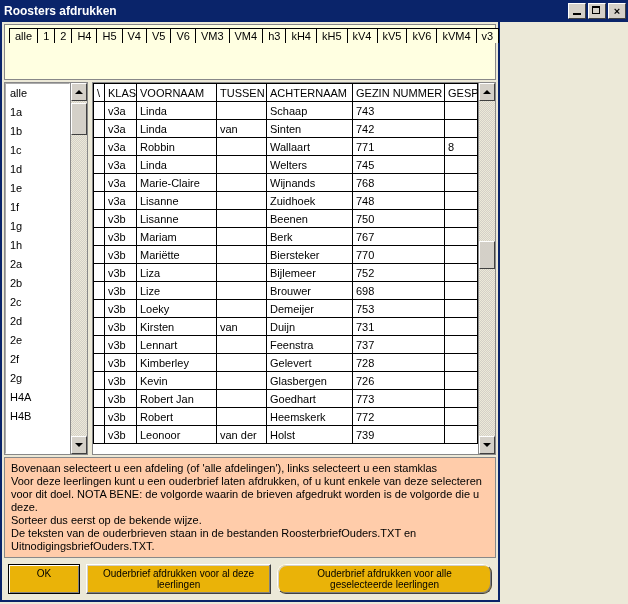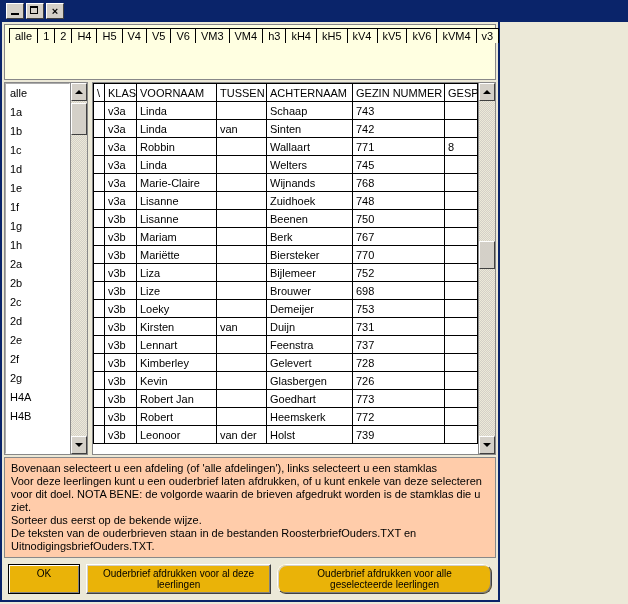--- a/index.html
+++ b/index.html
@@ -196,20 +196,21 @@
   }
   .btn-ok { width: 50px; border: 1px solid #000; box-shadow: inset 1px 1px 0 #fff, inset -1px -1px 0 #808080;}
   .btn-mid { flex: 1.1; }
   .btn-right { flex: 1.3; border-radius: 9px; }
 
 </style>
 </head>
 <body>
 
 <div class="titlebar">
+  <span class="title">Roosters afdrukken</span>
   <div class="tb-btn min"></div>
   <div class="tb-btn max"></div>
   <div class="tb-btn close">×</div>
 </div>
 
 <div class="clientframe">
 
   <div class="top-area">
     <div class="tabs-row" id="tabs-row">
         <div class="tab active">alle</div>
@@ -478,21 +479,21 @@
             <div class="arrow-down"></div>
           </div>
       </div>
     </div>
 
   </div>
 
   <div class="info-area">
     <div>Bovenaan selecteert u een afdeling (of 'alle afdelingen'), links selecteert u een stamklas</div>
     <div>Voor deze leerlingen kunt u een ouderbrief laten afdrukken, of u kunt enkele van deze selecteren</div>
-    <div>voor dit doel. NOTA BENE: de volgorde waarin de brieven afgedrukt worden is de stamklas die u ziet.</div>
+    <div>voor dit doel. NOTA BENE: de volgorde waarin de brieven afgedrukt worden is de volgorde die u deze.</div>
     <div>Sorteer dus eerst op de bekende wijze.</div>
     <div>De teksten van de ouderbrieven staan in de bestanden RoosterbriefOuders.TXT en UitnodigingsbriefOuders.TXT.</div>
   </div>
 
   <div class="button-bar">
     <div class="btn3d btn-ok">OK</div>
     <div class="btn3d btn-mid">Ouderbrief afdrukken voor al deze leerlingen</div>
     <div class="btn3d btn-right">Ouderbrief afdrukken voor alle geselecteerde leerlingen</div>
   </div>
 

